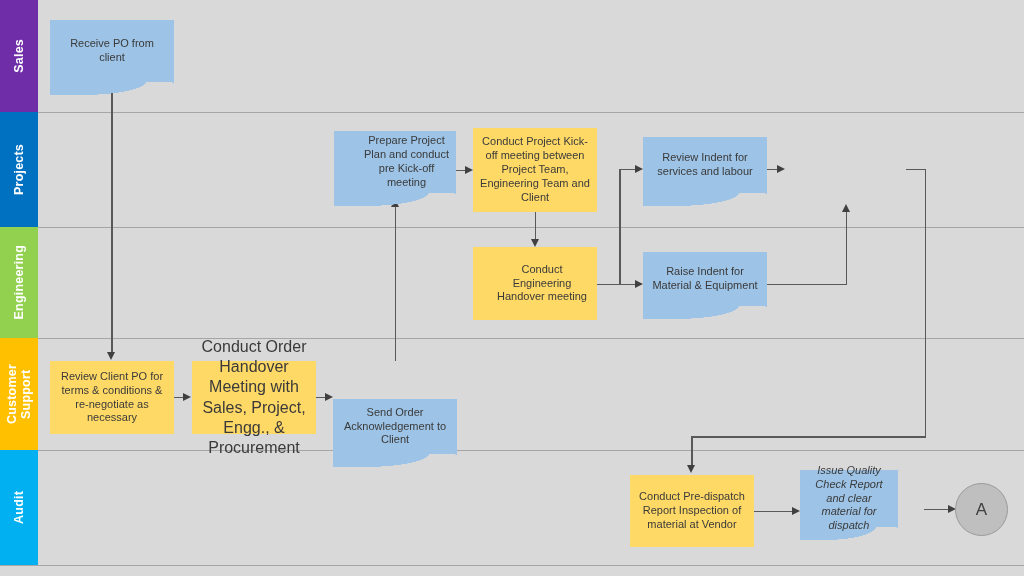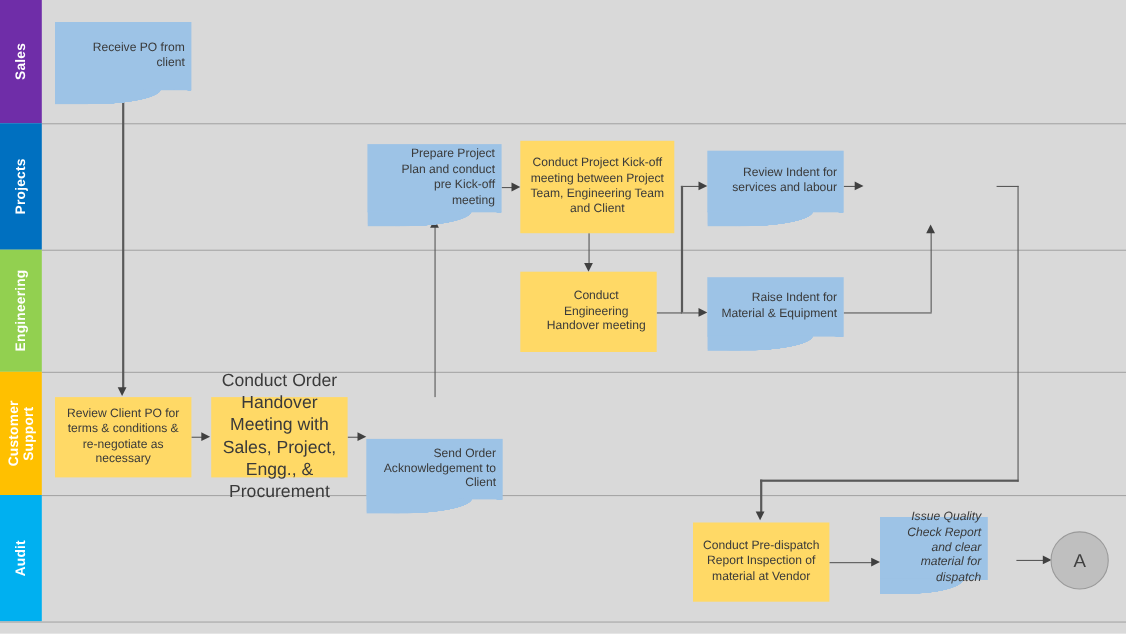--- a/index.html
+++ b/index.html
@@ -19,21 +19,21 @@
     writing-mode:vertical-rl;transform:rotate(180deg);
     color:#ffffff;font-weight:bold;font-size:12.5px;letter-spacing:.2px;
     text-align:center;line-height:1.12;white-space:pre-line;
   }
   
   .node{position:absolute;box-sizing:border-box;
         display:flex;align-items:center;justify-content:center;
         text-align:center;color:#3a3a3a;font-size:11px;line-height:1.27;
         padding:2px 6px;}
   .node.proc{background:#ffd966;}
-  .node.doc{background:#9dc3e6;text-align:right;}
+  .node.doc{background:#9dc3e6;}
   .node.doc::after{
     content:"";position:absolute;left:0;bottom:-13px;width:100%;height:14px;
     background:#9dc3e6;
     -webkit-mask-image:radial-gradient(ellipse 52% 100% at 26% 0%, #000 99%, transparent 100%),
                        radial-gradient(ellipse 52% 100% at 76% 100%, transparent 99%, #000 100%);
     -webkit-mask-composite:source-over;
     mask-image:radial-gradient(ellipse 52% 100% at 26% 0%, #000 99%, transparent 100%),
                radial-gradient(ellipse 52% 100% at 76% 100%, transparent 99%, #000 100%);
   }
   .node.doc .doclabel{position:relative;z-index:2;}
@@ -142,21 +142,21 @@
   <div class="arrow right" style="left:948px;top:504.8px;"></div>
 
   <div class="node doc" style="left:50px;top:20px;width:124px;height:62px;">
     <span class="doclabel">Receive PO from client</span>
   </div>
 
   <div class="node doc" style="left:334px;top:131px;width:122px;height:62px;padding-left:29px;">
     <span class="doclabel">Prepare Project Plan and conduct pre Kick-off meeting</span>
   </div>
 
-  <div class="node proc" style="left:473px;top:128px;width:140px;height:84px;">
+  <div class="node proc" style="left:473px;top:128px;width:124px;height:84px;">
     <span>Conduct Project Kick-off meeting between Project Team, Engineering Team and Client</span>
   </div>
 
   <div class="node doc" style="left:643px;top:137px;width:124px;height:56px;">
     <span class="doclabel">Review Indent for services and labour</span>
   </div>
 
 
   <div class="node proc" style="left:473px;top:247px;width:124px;height:73px;padding-left:20px;">
     <span>Conduct Engineering Handover meeting</span>

